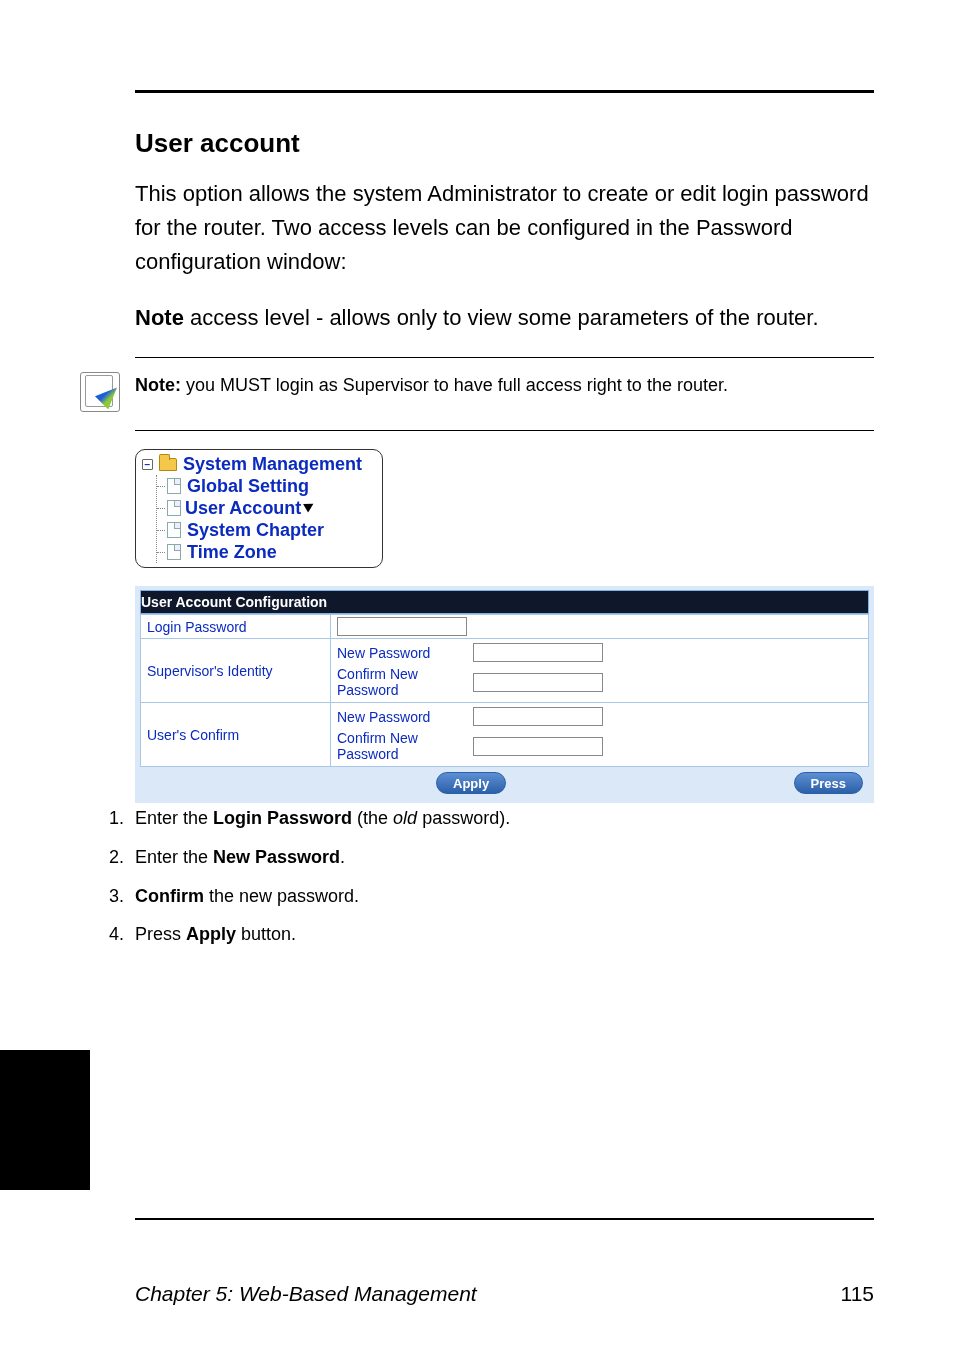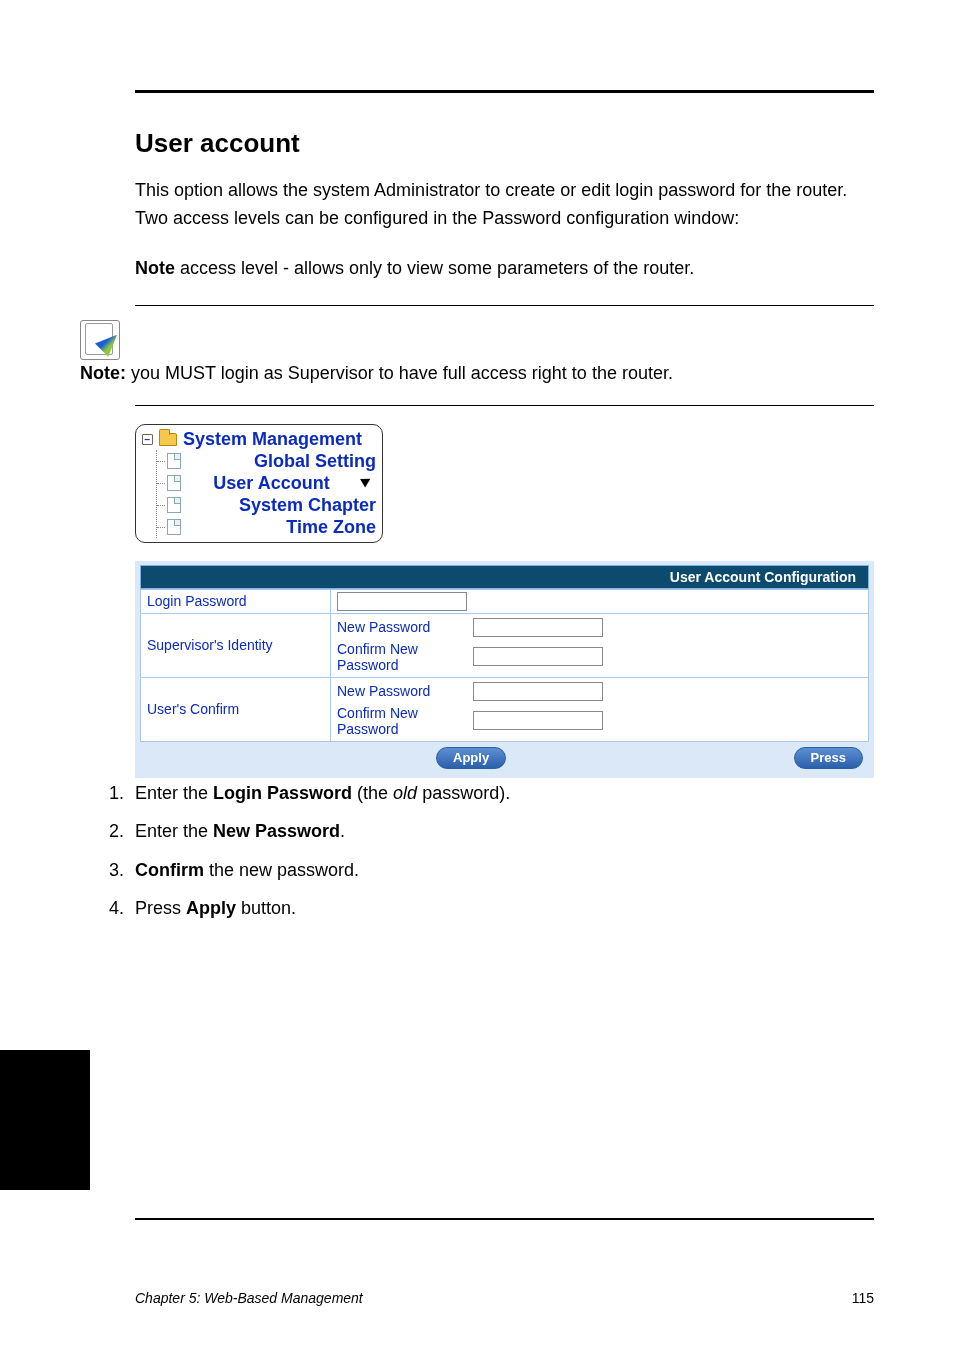--- a/index.html
+++ b/index.html
@@ -2,65 +2,65 @@
 <html><head>
 <meta charset="utf-8">
 <style>
   * { box-sizing: border-box; margin: 0; padding: 0; }
   body { font-family: Arial, sans-serif; background: #fff; width: 954px; height: 1351px; position: relative; }
   .page { padding: 90px 80px 40px 80px; }
   .black-tab { position: absolute; left: 0; top: 1050px; width: 90px; height: 140px; background: #000; }
   .top-rule { border-top: 3px solid #000; margin-left: 55px; margin-bottom: 35px; }
   .bottom-rule-wrap { padding: 0 80px 0 135px; position: absolute; left:0; right:0; top: 1218px;}
   .section-title { font-size: 26px; font-weight: bold; margin-left: 55px; margin-bottom: 18px; }
-  .body-text { font-size: 18px; line-height: 1.55; margin-left: 55px; margin-bottom: 22px; }
+  .body-text { font-size: 22px; line-height: 1.55; margin-left: 55px; margin-bottom: 22px; }
   .thin-rule-top { border-top: 1px solid #000; margin-left: 55px; margin-bottom: 14px; }
   .thin-rule-bottom { border-top: 1px solid #000; margin-left: 55px; margin-top: 18px; margin-bottom: 18px; }
-  .note-row { display: flex; align-items: flex-start; margin-left: 0; margin-bottom: 10px; flex-direction: column; }
+  .note-row { display: flex; align-items: flex-start; margin-left: 0; margin-bottom: 10px; }
   .note-icon-box { width: 40px; height: 40px; border: 1px solid #888; border-radius: 3px; position: relative; flex: 0 0 40px; margin-right: 15px; margin-top: 0px; background:#fff;}
   .note-icon-box::before { content: ""; position: absolute; left: 4px; top: 2px; width: 26px; height: 30px; background: #fff; border: 1px solid #999; border-radius: 2px; }
   .note-icon-box::after { content: ""; position: absolute; right: 2px; bottom: 2px; width: 22px; height: 22px; background: linear-gradient(135deg, #1a5fd6 40%, #8fc93a 60%); clip-path: polygon(0 40%, 100% 0, 60% 100%); }
   .note-text { font-size: 18px; line-height: 1.5; flex: 1; }
   .note-strong { font-weight: bold; }
   .italic { font-style: italic; }
 
   
   .tree-box { margin-left: 55px; width: 248px; border: 1px solid #333; border-radius: 10px; padding: 4px 6px 4px 6px; background: #fff; }
   .tree-root, .tree-item { display: flex; align-items: center; gap: 6px; font-family: Arial, sans-serif; }
   .tree-root { font-size: 18px; font-weight: bold; color: #0b2bbf; }
   .tree-children { margin-left: 14px; border-left: 1px dotted #888; padding-left: 0; }
-  .tree-item { font-size: 18px; font-weight: bold; color: #0b2bbf; padding-left: 10px; position: relative; line-height: 22px; justify-content: space-between;}
+  .tree-item { font-size: 18px; font-weight: bold; color: #0b2bbf; padding-left: 10px; position: relative; line-height: 22px;}
   .tree-item::before { content: ""; position: absolute; left: 0; top: 50%; width: 8px; border-top: 1px dotted #888; }
   .minus-box { width: 11px; height: 11px; border: 1px solid #666; font-size: 10px; line-height: 9px; text-align: center; background: #fff; border-radius: 1px;}
   .folder-icon { width: 18px; height: 13px; background: #f5c84c; border: 1px solid #b8860b; border-radius: 2px 2px 0 0; position: relative; }
   .folder-icon::before { content:""; position:absolute; left:-1px; top:-5px; width:9px; height:5px; background:#f5c84c; border:1px solid #b8860b; border-bottom:none; border-radius:2px 2px 0 0;}
   .page-icon { width: 14px; height: 16px; background: #fff; border: 1px solid #8aa; position: relative; }
   .page-icon::after { content: ""; position: absolute; top: 0; right: 0; width: 5px; height: 5px; background: #eef; border-left: 1px solid #8aa; border-bottom: 1px solid #8aa; }
   .useracct-row { display:flex; align-items:center; gap:4px;}
   .cursor-icon { width: 14px; height: 14px; position: relative; }
   .cursor-icon::before { content:""; position:absolute; left:0; top:0; width:0; height:0; border-left:9px solid #000; border-top:5px solid transparent; border-bottom:5px solid transparent; transform: rotate(-30deg);}
   
   
   .config-wrap { margin-left: 55px; margin-top: 18px; background: #dbe8f8; padding: 4px 5px 9px 5px; }
-  .config-title { background: #0c4a6e; color: #fff; font-size: 14px; font-weight: bold; text-align: right; padding: 3px 12px; border:1px solid #7fb2e8;}
+  .config-title { background: #0f172a; color: #fff; font-size: 14px; font-weight: bold; text-align: left; padding: 3px 0; border:1px solid #7fb2e8;}
   table.cfg { width: 100%; border-collapse: collapse; background: #fff; }
   table.cfg td { border: 1px solid #a9c7e6; font-size: 14px; color: #0b2bbf; padding: 2px 6px; vertical-align: middle; }
   table.cfg td.lbl { width: 190px; }
   .inner { display: flex; align-items: center; gap: 4px; padding: 2px 0;}
   .inner-lbl { width: 132px; font-size: 14px; color: #0b2bbf; }
   input.pw { height: 19px; width: 130px; border: 1px solid #888; font-size: 13px; padding: 0 3px;}
   .btn-row { padding: 5px 6px 0 6px; display: flex; align-items: center;}
   .pill-btn { display: inline-flex; align-items: center; justify-content: center; height: 22px; padding: 0 16px; border-radius: 11px; color: #fff; font-size: 13px; font-weight: bold; border: 1px solid #2b5fa8; background: linear-gradient(#5e8fd4, #2b5fa8); cursor: pointer;}
   .btn-apply { margin-left: 290px; }
   .btn-help { margin-left: auto; }
   .step-list { margin-left: 49px; font-size: 18px; line-height: 1.7; }
   .step-list li { margin-bottom: 8px; padding-left: 6px;}
   .step-list li::marker { font-weight: normal; }
   .bold { font-weight: bold; }
-  .page-num-wrap { position: absolute; left: 0; right: 0; bottom: 45px; padding: 0 80px 0 135px; display:flex; justify-content:space-between; font-size:14px;}
+  .page-num-wrap { position: absolute; left: 0; right: 0; bottom: 45px; padding: 0 80px 0 135px; display:flex; justify-content:space-between; font-size:21px;}
   .page-num-left { font-style: italic; }
 </style>
 </head>
 <body>
 
 <div class="black-tab"></div>
 
 <div class="page">
   <div class="top-rule"></div>
   <div class="section-title">User account</div>

